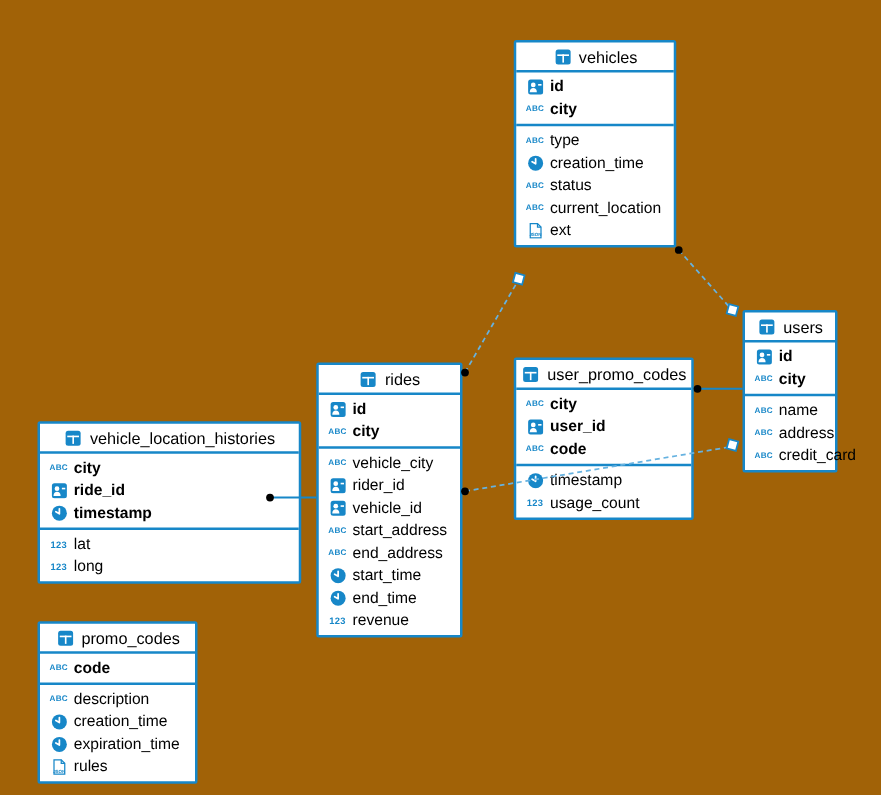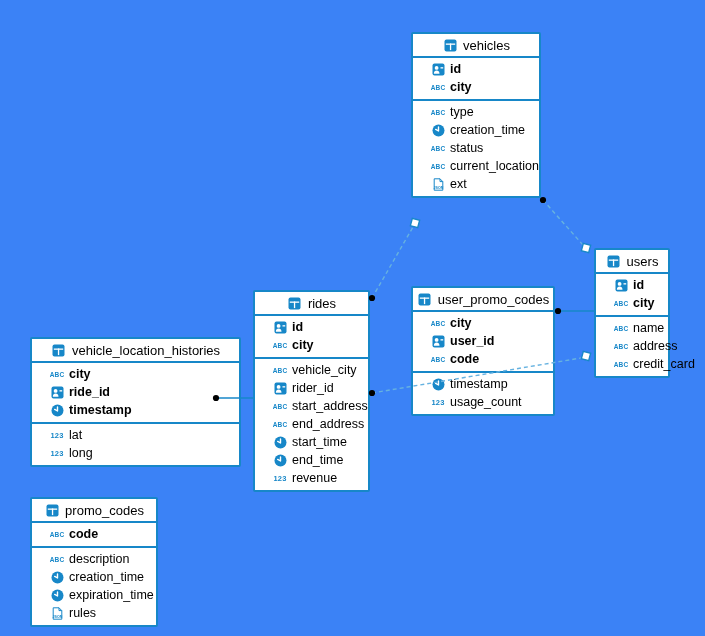--- a/index.html
+++ b/index.html
@@ -1,27 +1,27 @@
 <!DOCTYPE html>
 <html><head>
 <meta charset="utf-8">
 <style>
   :root{
     --blue:#1787c8;
     --dash:#66b2e0;
   }
   html,body{margin:0;padding:0;background:#fff;}
   body{font-family:"Liberation Sans", sans-serif;}
-  .canvas{position:relative;width:705px;height:636px;background:#3b82f6;overflow:hidden;}
+  .canvas{position:relative;width:705px;height:636px;background:#a16207;overflow:hidden;}
   .edges{position:absolute;left:0;top:0;width:705px;height:636px;z-index:3;pointer-events:none;}
   .table{position:absolute;box-sizing:border-box;background:#fff;border:2px solid var(--blue);border-radius:2px;z-index:2;}
   .thead{display:flex;align-items:center;justify-content:center;gap:5px;height:22px;border-bottom:2px solid var(--blue);font-size:13px;color:#000;white-space:nowrap;}
   .sec{padding:2px 0 3px 0;}
   .sec.keys{border-bottom:2px solid var(--blue);}
-  .row{display:flex;align-items:center;gap:4px;height:18px;padding:0 17px;font-size:12.5px;color:#000;white-space:nowrap;}
+  .row{display:flex;align-items:center;gap:4px;height:18px;padding:0 7px;font-size:12.5px;color:#000;white-space:nowrap;}
   .row.key .fname{font-weight:bold;}
   .icon{width:16px;min-width:16px;display:flex;align-items:center;justify-content:center;}
   .abc{font-size:6.5px;font-weight:bold;color:var(--blue);letter-spacing:.2px;}
   .num{font-size:7.5px;font-weight:bold;color:var(--blue);letter-spacing:.2px;}
   .line-solid{stroke:var(--blue);stroke-width:1.5;}
   .line-dashed{stroke:var(--dash);stroke-width:1.4;stroke-dasharray:4 3;}
 </style>
 </head>
 <body>
 
@@ -270,20 +270,31 @@
                 <rect x="0.5" y="0.5" width="12" height="12" rx="2" fill="#1787c8"></rect>
                 <circle cx="4.6" cy="4.9" r="1.9" fill="#fff"></circle>
                 <path d="M1.8 10.8 C1.8 8.4 3.1 7.4 4.6 7.4 C6.2 7.4 7.5 8.4 7.5 10.8 Z" fill="#fff"></path>
                 <rect x="8.5" y="4.2" width="2.7" height="1.3" fill="#fff"></rect>
               </svg>
             </span>
             <span class="fname">rider_id</span>
           </div>
           <div class="row">
             <span class="icon">
+              <svg width="13" height="13" viewBox="0 0 13 13">
+                <rect x="0.5" y="0.5" width="12" height="12" rx="2" fill="#1787c8"></rect>
+                <circle cx="4.6" cy="4.9" r="1.9" fill="#fff"></circle>
+                <path d="M1.8 10.8 C1.8 8.4 3.1 7.4 4.6 7.4 C6.2 7.4 7.5 8.4 7.5 10.8 Z" fill="#fff"></path>
+                <rect x="8.5" y="4.2" width="2.7" height="1.3" fill="#fff"></rect>
+              </svg>
+            </span>
+            <span class="fname">vehicle_id</span>
+          </div>
+          <div class="row">
+            <span class="icon">
               <span class="abc">ABC</span>
             </span>
             <span class="fname">start_address</span>
           </div>
           <div class="row">
             <span class="icon">
               <span class="abc">ABC</span>
             </span>
             <span class="fname">end_address</span>
           </div>

